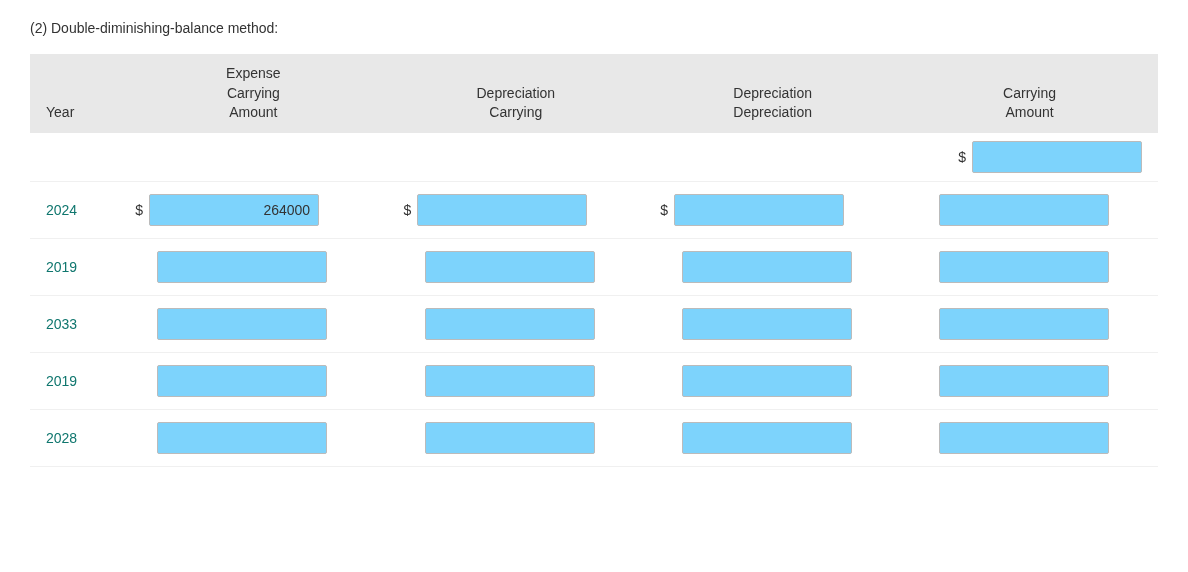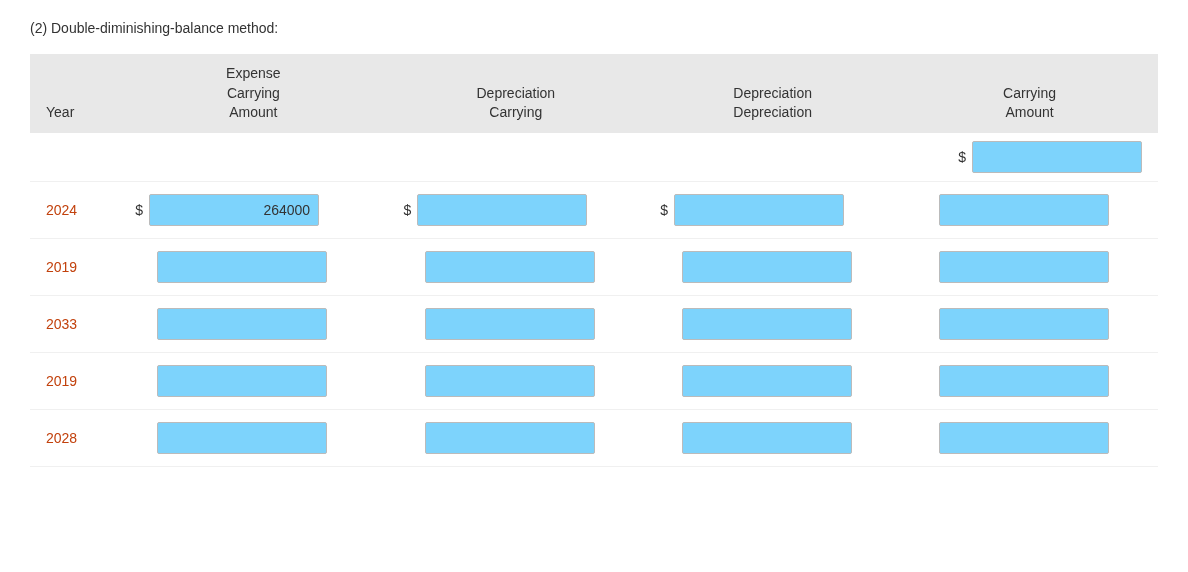--- a/index.html
+++ b/index.html
@@ -55,21 +55,21 @@
       border-bottom: 1px solid #f0f0f0;
     }
 
     tbody td {
       padding: 12px 16px;
       vertical-align: middle;
     }
 
     tbody td.year-cell {
       font-size: 14px;
-      color: #c2410c;
+      color: #0f766e;
       white-space: nowrap;
     }
 
     .cell-inner {
       display: flex;
       align-items: center;
       gap: 6px;
     }
 
     .dollar-sign {

